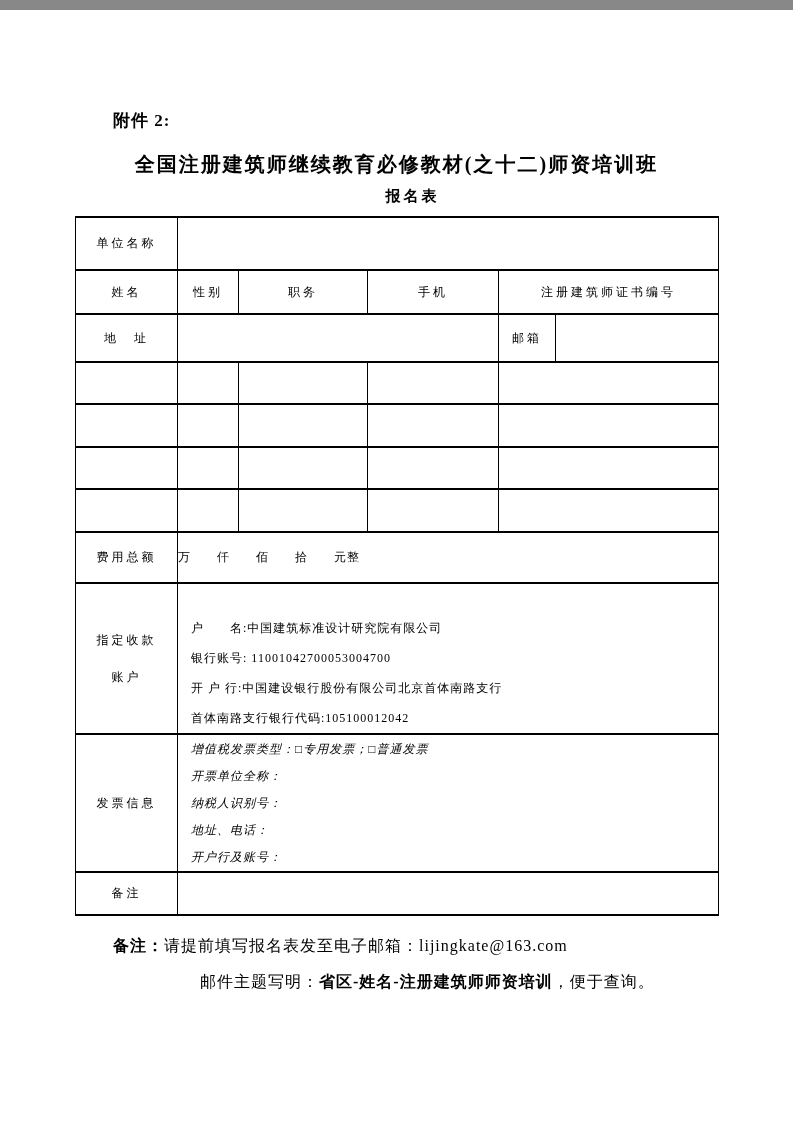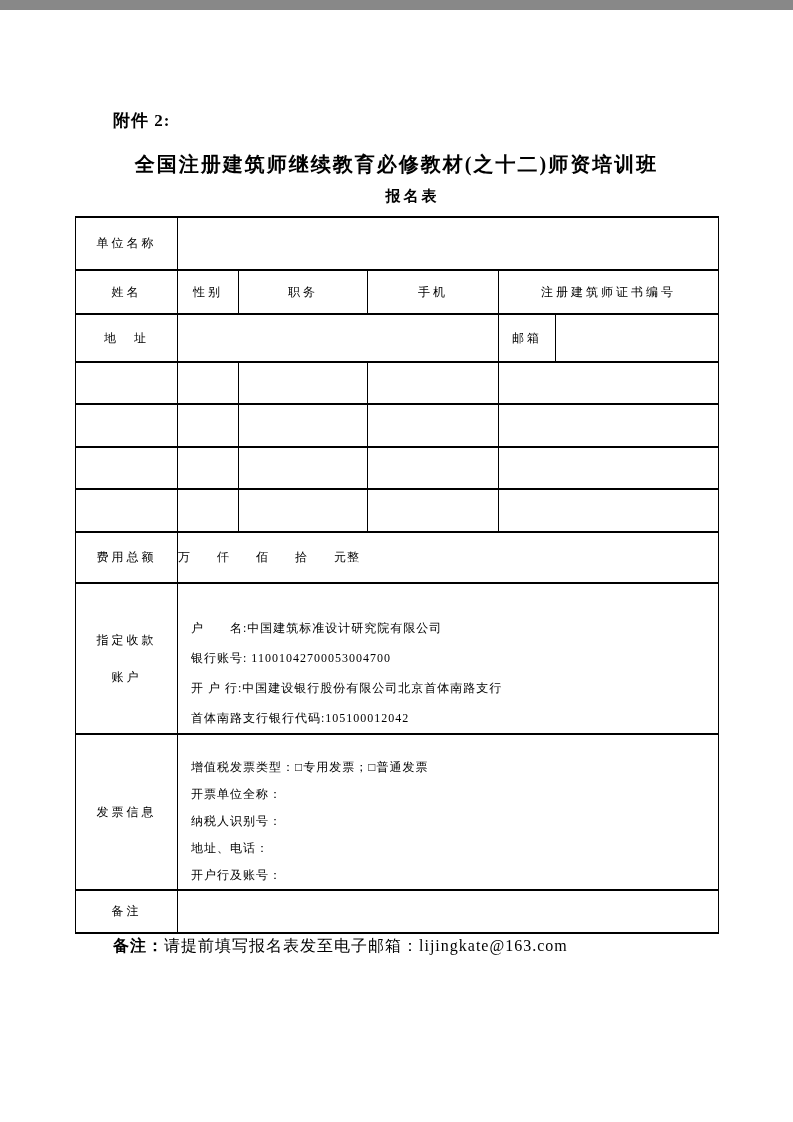--- a/index.html
+++ b/index.html
@@ -71,21 +71,21 @@
   td.fee-val {
     text-align: left;
     padding-left: 88px;
     letter-spacing: 1px;
   }
   td.multiline {
     vertical-align: top;
   }
   .acct-lines { padding: 29px 8px 0 13px; }
   .acct-lines div { line-height: 30px; letter-spacing: 1px; white-space: nowrap; }
-  .inv-lines { padding: 19px 8px 0 13px; }
+  .inv-lines { padding: 1px 8px 0 13px; font-style: italic; }
   .inv-lines div { line-height: 27px; letter-spacing: 1px; white-space: nowrap; }
   .acct-label div { line-height: 37px; text-align: center; letter-spacing: 3px; }
   .footer-note {
     position: absolute;
     left: 113px;
     top: 926px;
     font-size: 16px;
     letter-spacing: 1px;
   }
   .footer-subject {
@@ -204,14 +204,17 @@
     <tr style="height:43px">
       <td class="lbl">备注</td>
       <td colspan="5"></td>
     </tr>
   </tbody>
     </table>
 
   <div class="footer-note">
     <span class="b">备注：</span><span>请提前填写报名表发至电子邮箱：lijingkate@163.com</span>
   </div>
+  <div class="footer-subject">
+    <span>邮件主题写明：</span><span class="b">省区-姓名-注册建筑师师资培训</span><span>，便于查询。</span>
+  </div>
 
 </div>
 
 </body></html>

